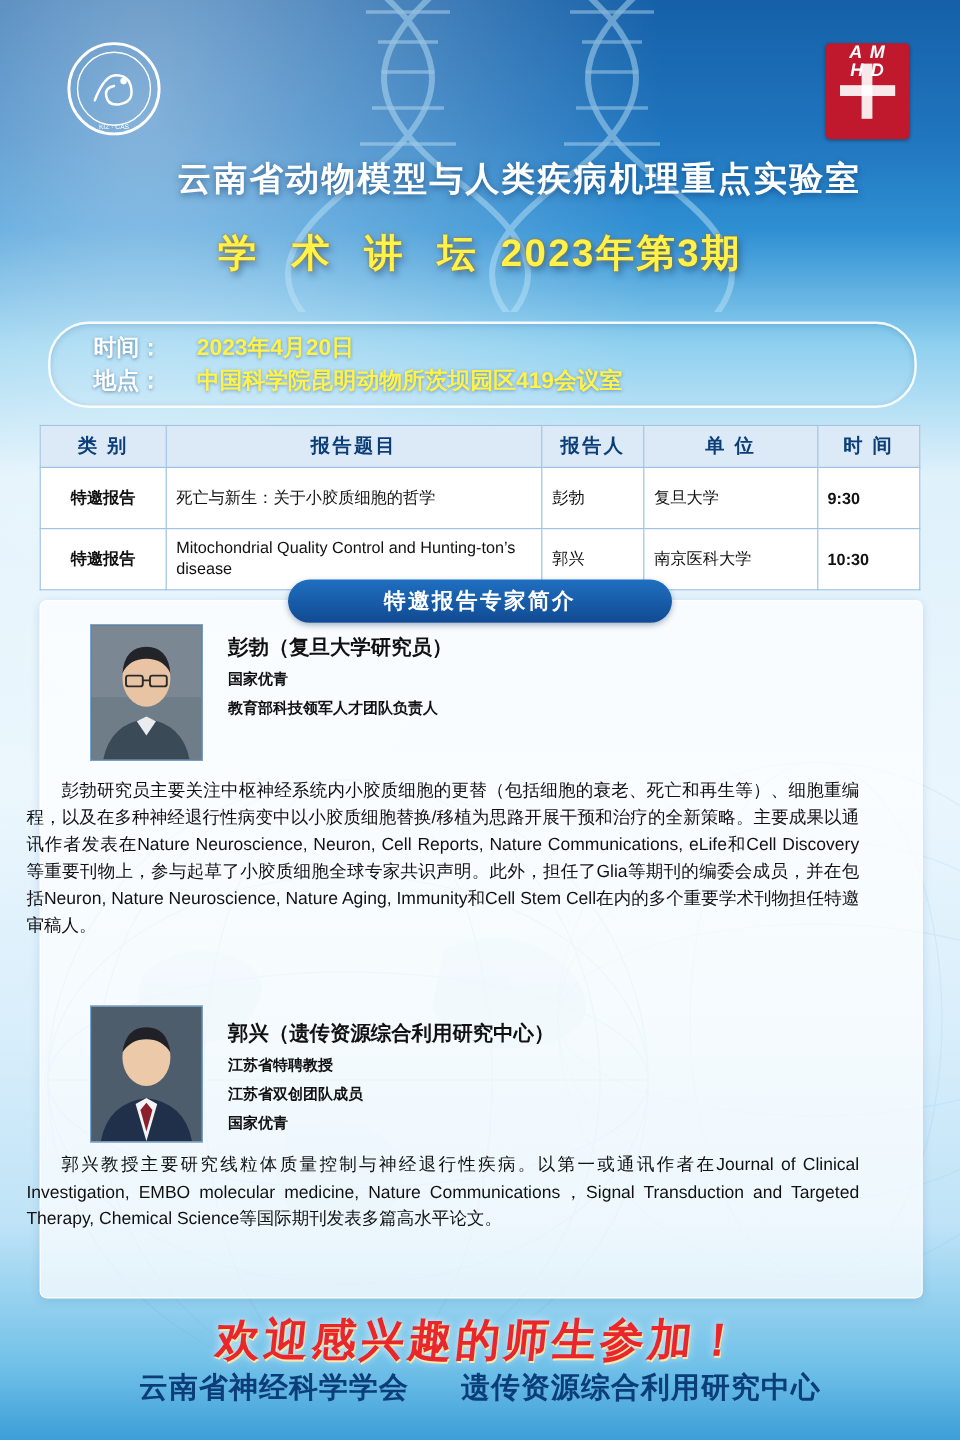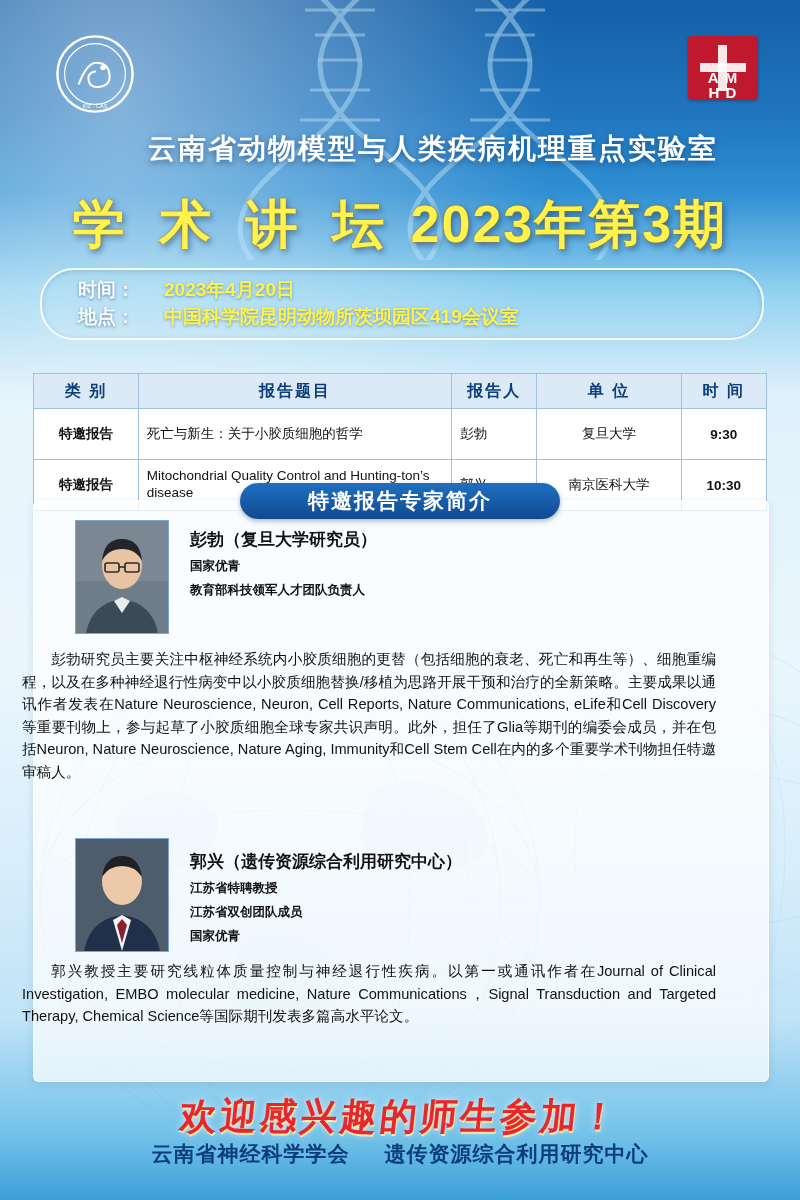--- a/index.html
+++ b/index.html
@@ -17,80 +17,80 @@
     overflow:hidden;
   }
   
   .helix{position:absolute;left:0;top:0;width:800px;height:260px;opacity:.55;}
   .globe{position:absolute;left:-60px;bottom:40px;width:700px;height:520px;opacity:.30;}
   .globe2{position:absolute;right:-160px;bottom:120px;width:560px;height:460px;opacity:.22;}
 
   
   .top-row{position:absolute;top:18px;left:0;width:800px;height:110px;}
   .logo-left{position:absolute;left:55px;top:16px;width:80px;height:80px;}
-  .logo-right{position:absolute;right:42px;top:18px;width:70px;height:64px;background:#c0182c;border-radius:4px;
-    display:flex;align-items:flex-end;justify-content:center;box-shadow:0 1px 3px rgba(0,0,0,.3);}
+  .logo-right{position:absolute;right:42px;top:18px;width:70px;height:80px;background:#c0182c;border-radius:4px;
+    display:flex;align-items:flex-start;justify-content:center;box-shadow:0 1px 3px rgba(0,0,0,.3);font-style:italic;}
   .logo-right .amhd{color:#fff;font-weight:bold;font-size:15px;line-height:15px;letter-spacing:1px;text-align:center;position:relative;z-index:2;}
   .cross{position:absolute;left:50%;top:50%;transform:translate(-50%,-50%);width:46px;height:46px;z-index:1;}
   .cross:before,.cross:after{content:"";position:absolute;background:#fff;opacity:.9;}
   .cross:before{left:18px;top:0;width:9px;height:46px;}
   .cross:after{left:0;top:18px;width:46px;height:9px;}
 
   .lab-title{
     position:absolute;top:130px;left:0;width:800px;text-align:center;
     color:#ffffff;font-size:28px;font-weight:bold;letter-spacing:2px;
     text-shadow:0 2px 6px rgba(0,40,90,.55);
     padding-left:33px;
   }
   .forum-line{
     position:absolute;top:190px;left:0;width:800px;text-align:center;
-    font-size:52px;font-weight:bold;letter-spacing:2px;
+    font-size:32px;font-weight:bold;letter-spacing:2px;
     color:#fff24a;
     text-shadow:0 0 2px #b26a00, 2px 3px 6px rgba(0,40,90,.5);
   }
   .forum-line .sp{letter-spacing:10px;}
 
   
   .info{
     position:absolute;top:268px;left:40px;width:720px;height:68px;
     border:2px solid rgba(255,255,255,.9);border-radius:34px;
     box-shadow:0 1px 5px rgba(0,60,120,.18) inset;
   }
   .info-grid{position:absolute;left:26px;top:7px;}
   .info-row{display:flex;align-items:baseline;height:27px;padding-left:10px;}
   .info-label{color:#ffffff;font-size:19px;font-weight:bold;width:86px;text-shadow:0 1px 3px rgba(0,60,120,.55);}
   .info-val{color:#fff24a;font-size:19px;font-weight:bold;text-shadow:0 1px 3px rgba(0,60,120,.45);}
 
   
-  table.sched{position:absolute;top:354px;left:33px;width:734px;border-collapse:collapse;background:#fff;margin-top:19px;}
+  table.sched{position:absolute;top:354px;left:33px;width:734px;border-collapse:collapse;background:#fff;}
   table.sched th{
     background:#dce9f7;color:#0b3e78;font-size:16px;font-weight:bold;
     border:1px solid #9fc2e3;height:32px;letter-spacing:2px;
   }
   table.sched td{
     border:1px solid #9fc2e3;font-size:13.5px;color:#111;height:44px;padding:3px 8px;
   }
   td.cat{width:96px;text-align:center;font-weight:bold;font-size:14px;}
   td.title{width:320px;text-align:left;line-height:1.25;}
   td.person{width:74px;text-align:left;}
-  td.unit{width:140px;text-align:center;}
-  td.time{width:72px;text-align:center;font-weight:bold;}
+  td.unit{width:140px;}
+  td.time{width:72px;font-weight:bold;}
 
   
   .card{
     position:absolute;top:500px;left:33px;width:734px;height:580px;
     background:rgba(255,255,255,.72);
     border:1px solid rgba(255,255,255,.9);
     border-radius:6px;
     box-shadow:0 2px 8px rgba(30,90,150,.15);
   }
   .card-title{
     position:absolute;top:483px;left:240px;width:320px;height:36px;
     background:linear-gradient(180deg,#1f6fc0,#114a92);
-    border-radius:18px;color:#fff;font-size:21px;font-weight:bold;
+    border-radius:18px;color:#fff;font-size:18px;font-weight:bold;
     display:flex;align-items:center;justify-content:center;letter-spacing:2px;
     box-shadow:0 2px 5px rgba(0,40,90,.35);
   }
 
   .sp-block{position:absolute;left:0;width:734px;}
   .photo{
     position:absolute;width:92px;height:112px;border:1px solid #7aa7cf;background:#5a6a78;overflow:hidden;
   }
   .photo svg{display:block;}
   .sp-name{font-size:17px;font-weight:bold;color:#111;}
@@ -101,21 +101,21 @@
 
   .welcome{
     position:absolute;top:1092px;left:0;width:800px;text-align:center;
     font-size:37px;font-weight:bold;color:#e8262b;letter-spacing:3px;
     font-family:"DejaVu Sans","Liberation Sans",sans-serif;
     text-shadow:1px 2px 0 #ffe9a8, 0 0 7px rgba(255,255,255,.8);
     transform:skewX(-6deg);
   }
   .orgs{
     position:absolute;top:1140px;left:0;width:800px;text-align:center;
-    font-size:21px;font-weight:bold;color:#0b3e78;letter-spacing:1px;
+    font-size:24px;font-weight:bold;color:#0b3e78;letter-spacing:1px;font-family:Liberation Mono, monospace;
   }
   .orgs span{margin:0 14px;}
 </style>
 </head>
 <body>
 
 <div class="poster">
 
   <svg class="helix" viewBox="0 0 800 260" preserveAspectRatio="none">
     <g stroke="#bfe4f7" stroke-width="5" fill="none" opacity=".85">

